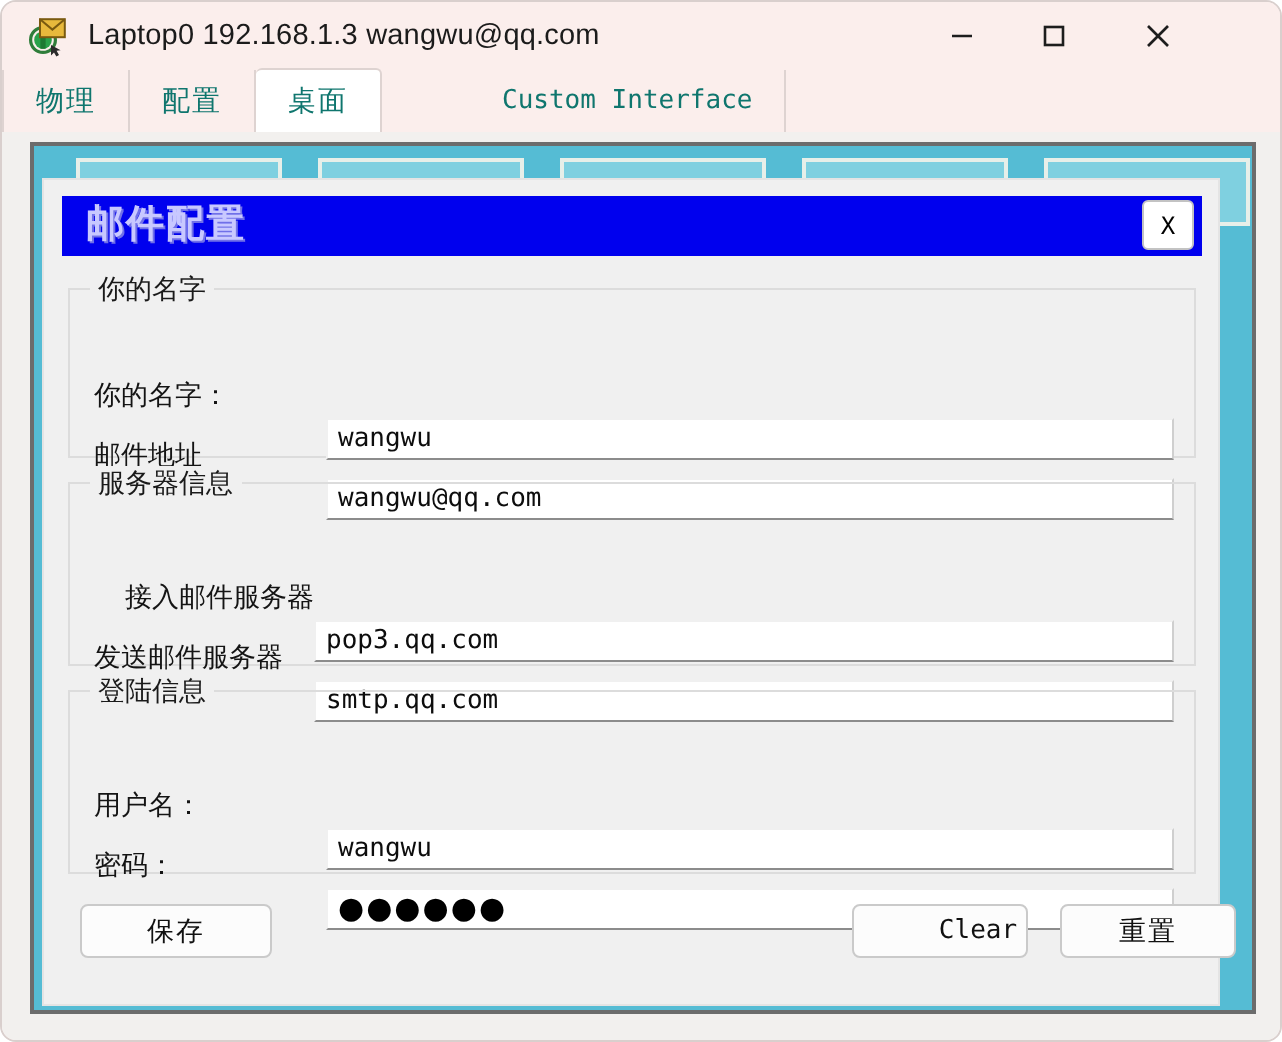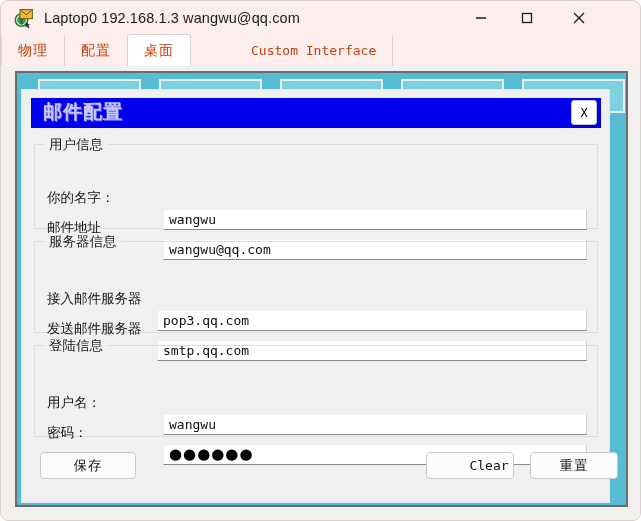--- a/index.html
+++ b/index.html
@@ -75,21 +75,21 @@
     display: flex;
     align-items: flex-end;
   }
   .tab {
     height: 31px;
     box-sizing: border-box;
     display: flex;
     align-items: center;
     justify-content: center;
     font-size: 14px;
-    color: #c2410c;
+    color: #0f766e;
     border-right: 1px solid #ded3d1;
     background: transparent;
     padding: 0 16px;
     white-space: nowrap;
   }
   .tab:first-child { border-left: 1px solid #ded3d1; }
   .tab.cn { font-family: "DejaVu Sans", sans-serif; letter-spacing: 1px; }
   .tab.mono { font-family: "DejaVu Sans Mono", monospace; font-size: 13px; margin-left: 44px; }
   .tab.active {
     background: #ffffff;
@@ -337,38 +337,38 @@
         </div>
 
       <div id="mail-dialog">
 
         <div id="dialog-header">
           <span id="dialog-title">邮件配置</span>
           <div id="dialog-close">X</div>
         </div>
 
         <div class="group" id="group-user">
-          <span class="group-title">用户信息</span>
+          <span class="group-title">你的名字</span>
 
           <div class="field-row" style="left:12px; top:21px; width:540px;">
             <span class="field-label" style="width:116px;">你的名字：</span>
             <span class="field-input" style="width:424px;" placeholder="">wangwu</span>
           </div>
 
           <div class="field-row" style="left:12px; top:51px; width:540px;">
             <span class="field-label" style="width:116px;">邮件地址</span>
             <span class="field-input" style="width:424px;" placeholder="">wangwu@qq.com</span>
           </div>
         </div>
 
         <div class="group" id="group-server">
           <span class="group-title">服务器信息</span>
 
           <div class="field-row" style="left:12px; top:25px; width:540px;">
-            <span class="field-label" style="width:110px;">接入邮件服务器</span>
+            <span class="field-label" style="width:110px;text-align:right;">接入邮件服务器</span>
             <span class="field-input" style="width:430px;" placeholder="">pop3.qq.com</span>
           </div>
 
           <div class="field-row" style="left:12px; top:55px; width:540px;">
             <span class="field-label" style="width:110px;">发送邮件服务器</span>
             <span class="field-input" style="width:430px;" placeholder="">smtp.qq.com</span>
           </div>
         </div>
 
         <div class="group" id="group-login">

